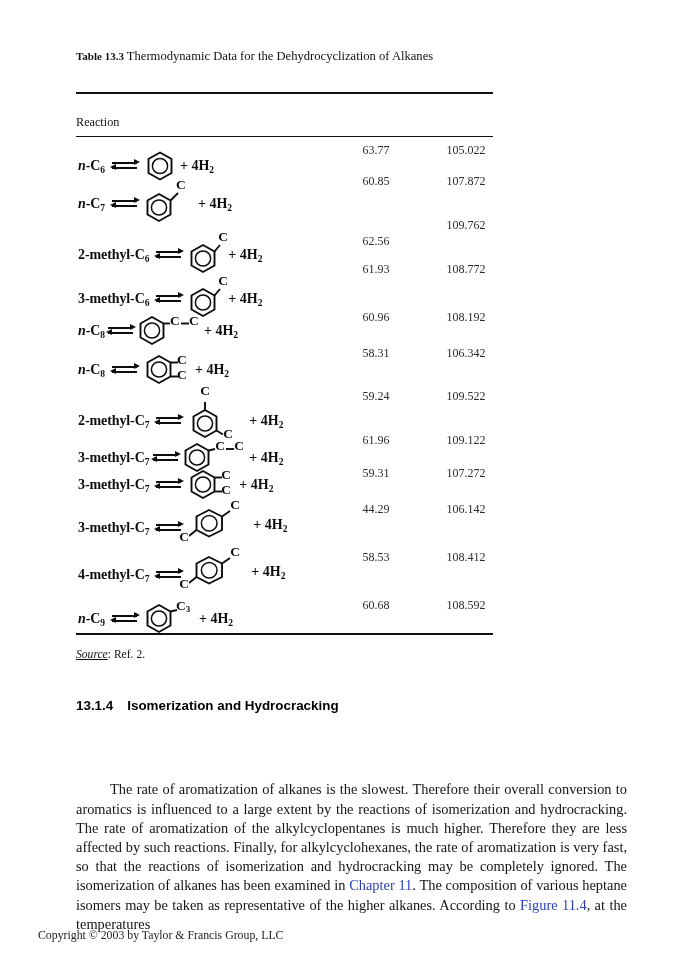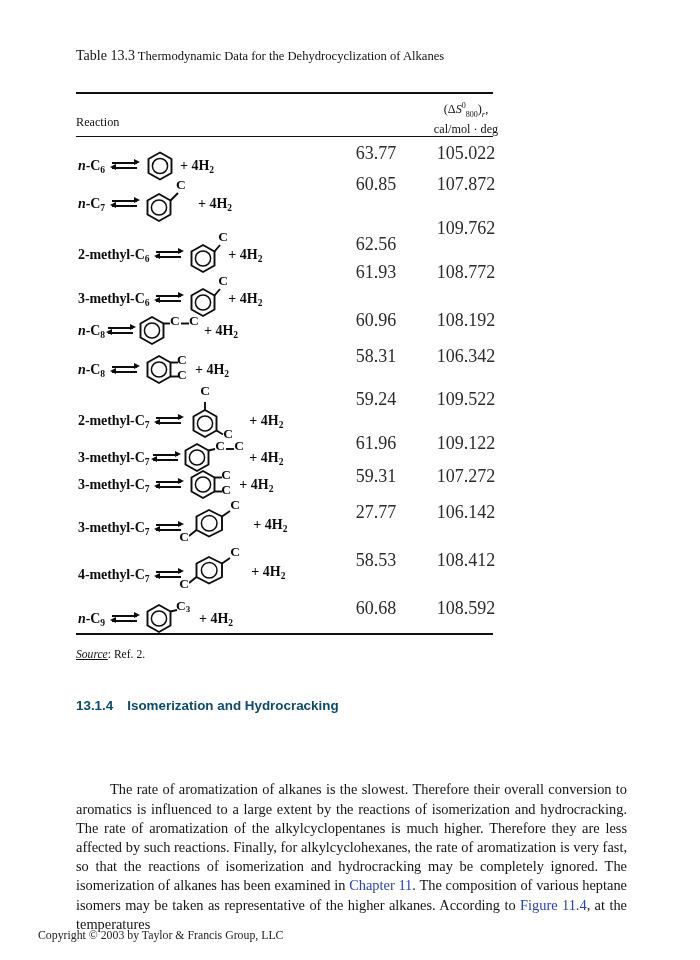--- a/index.html
+++ b/index.html
@@ -25,22 +25,22 @@
   .table-caption {
     position: absolute;
     left: 76px;
     top: 48px;
     width: 420px;
     font-size: 12.6px;
     line-height: 16.5px;
     color: #111;
   }
   .table-caption .cap-label {
-    font-weight: normal;
-    font-size: 14px;
+    font-weight: bold;
+    font-size: 11px;
   }
   .table-caption .cap-text {
     font-weight: normal;
   }
 
   
   .rule {
     position: absolute;
     left: 76px;
     width: 417px;
@@ -76,21 +76,21 @@
     width: 96px;
   }
   .mathvar { font-style: italic; font-family: "Liberation Serif", serif; }
   sup.s0 { font-size: 8px; vertical-align: super; }
   sub.s800 { font-size: 8px; vertical-align: sub; }
   sub.ital { font-size: 8.5px; vertical-align: sub; font-style: italic; }
 
   
   .val {
     position: absolute;
-    font-size: 18px;
+    font-size: 12px;
     color: #2a2a2a;
     text-align: center;
     white-space: nowrap;
   }
   .val.dh { left: 330px; width: 92px; }
   .val.ds { left: 418px; width: 96px; }
 
   
   .rxn {
     position: absolute;
@@ -183,21 +183,21 @@
   .source-note .src-it { font-style: italic; text-decoration: underline; }
 
   
   .section-head {
     position: absolute;
     left: 76px;
     top: 698px;
     font-family: "Liberation Sans", sans-serif;
     font-weight: bold;
     font-size: 13.4px;
-    color: #0c4a6e;
+    color: #000000;
   }
   .section-head .num { margin-right: 14px; }
 
   
   .para {
     position: absolute;
     left: 76px;
     width: 551px;
     font-size: 14.4px;
     line-height: 19.2px;
@@ -230,24 +230,20 @@
 
   <div class="rule rule-top"></div>
   <div class="rule rule-mid"></div>
   <div class="rule rule-bottom"></div>
 
   <div class="col-head" id="head-reaction">
     <span class="l2">Reaction</span>
   </div>
 
 
-  <div class="col-head" id="head-ds">
-    <span class="l1">(Δ<span class="mathvar">S</span><sup class="s0">0</sup><sub class="s800">800</sub>)<sub class="ital">r</sub>,</span>
-    <span class="l2">cal/mol · deg</span>
-  </div>
 
   <div class="rxn" style="top:143px">
     <span class="reactant"><span class="it">n</span>-C<sub>6</sub></span>
     <span class="eq">
         <i class="ah ah-r"></i>
         <i class="ah ah-l"></i>
       </span>
     <span class="prod">
       <svg class="ring" width="30" height="32" viewBox="0 0 30 32">
         <polygon points="15,2.5 26.5,9 26.5,23 15,29.5 3.5,23 3.5,9" fill="none" stroke="#0d0d0d" stroke-width="1.9"></polygon>
@@ -432,21 +428,21 @@
         <polygon points="20,8 33,14.5 33,28 20,34.5 7.5,28 7.5,14.5" fill="none" stroke="#0d0d0d" stroke-width="1.9"></polygon>
         <circle cx="20.2" cy="21.2" r="7.8" fill="none" stroke="#0d0d0d" stroke-width="1.5"></circle>
         <line x1="33" y1="14.5" x2="41" y2="9" stroke="#0d0d0d" stroke-width="1.9"></line>
         <line x1="7.5" y1="28" x2="0" y2="34" stroke="#0d0d0d" stroke-width="1.9"></line>
       </svg>
       <span class="sub-c" style="left:41px;top:-4px">C</span>
       <span class="sub-c" style="left:-10px;top:28px">C</span>
     </span>
     <span class="h2" style="margin-left:0px;align-self:flex-start;margin-top:12px">+ 4H<sub>2</sub></span>
   </div>
-  <div class="val dh" style="top:502px">27.77</div>
+  <div class="val dh" style="top:502px">44.29</div>
   <div class="val ds" style="top:502px">106.142</div>
 
   <div class="rxn" style="top:552px">
     <span class="reactant">4-methyl-C<sub>7</sub></span>
     <span class="eq">
         <i class="ah ah-r"></i>
         <i class="ah ah-l"></i>
       </span>
     <span class="prod" style="width:62px;height:52px">
       <svg class="ring" width="62" height="52" viewBox="0 0 62 52">

